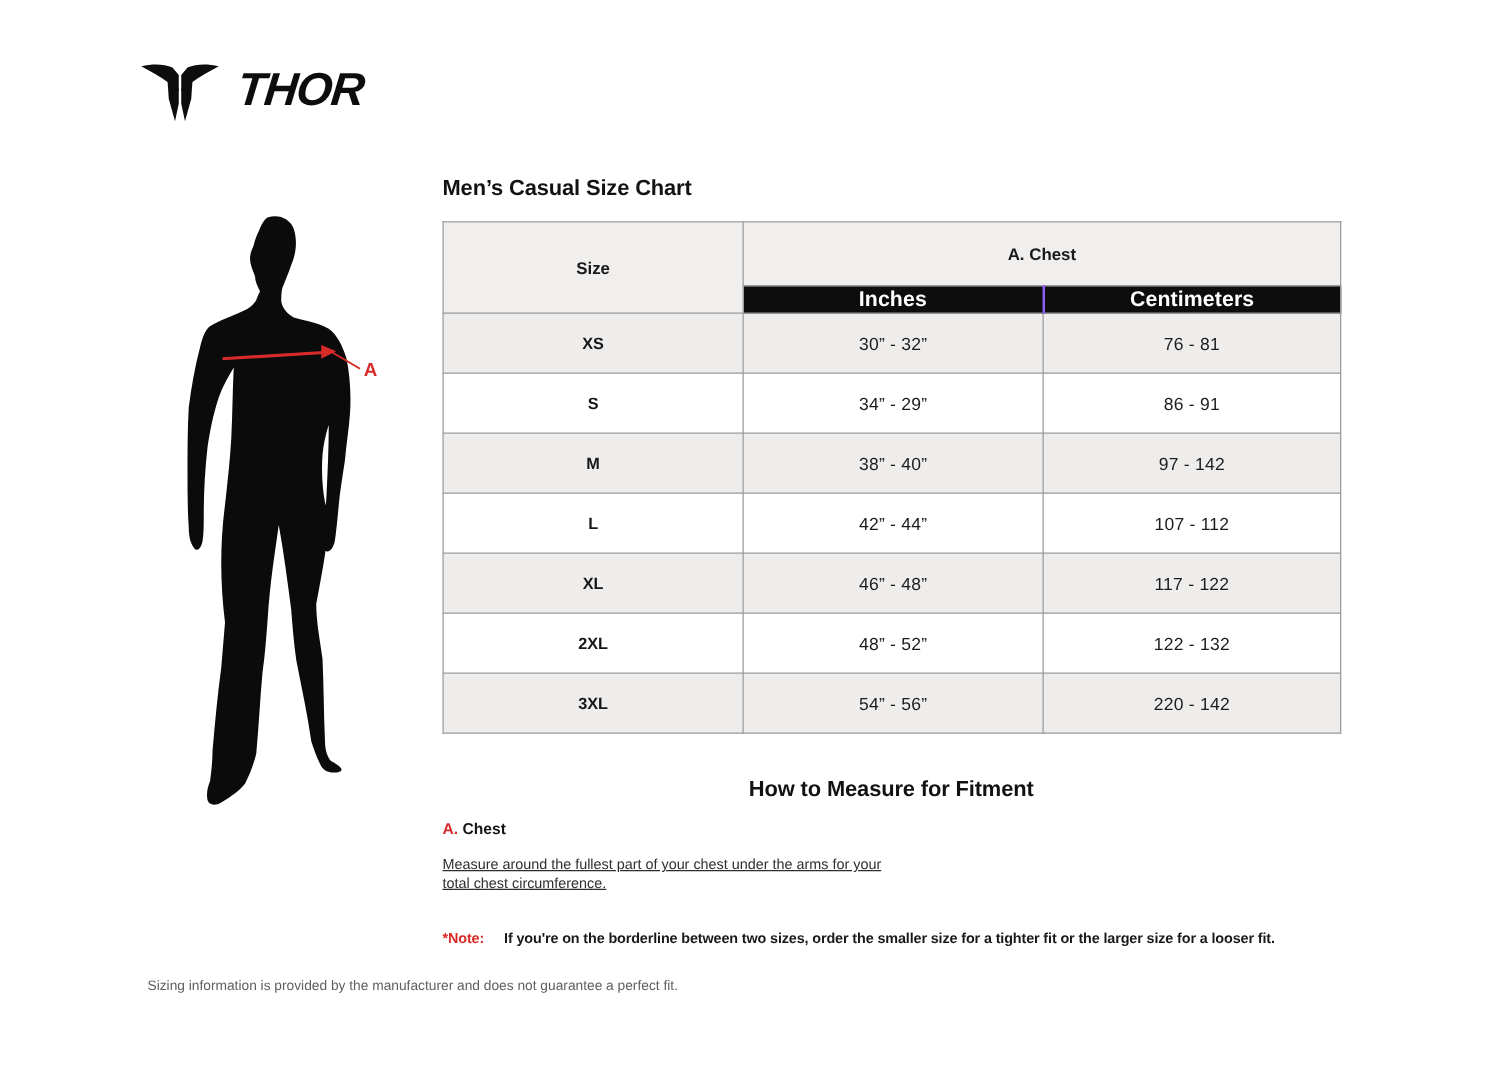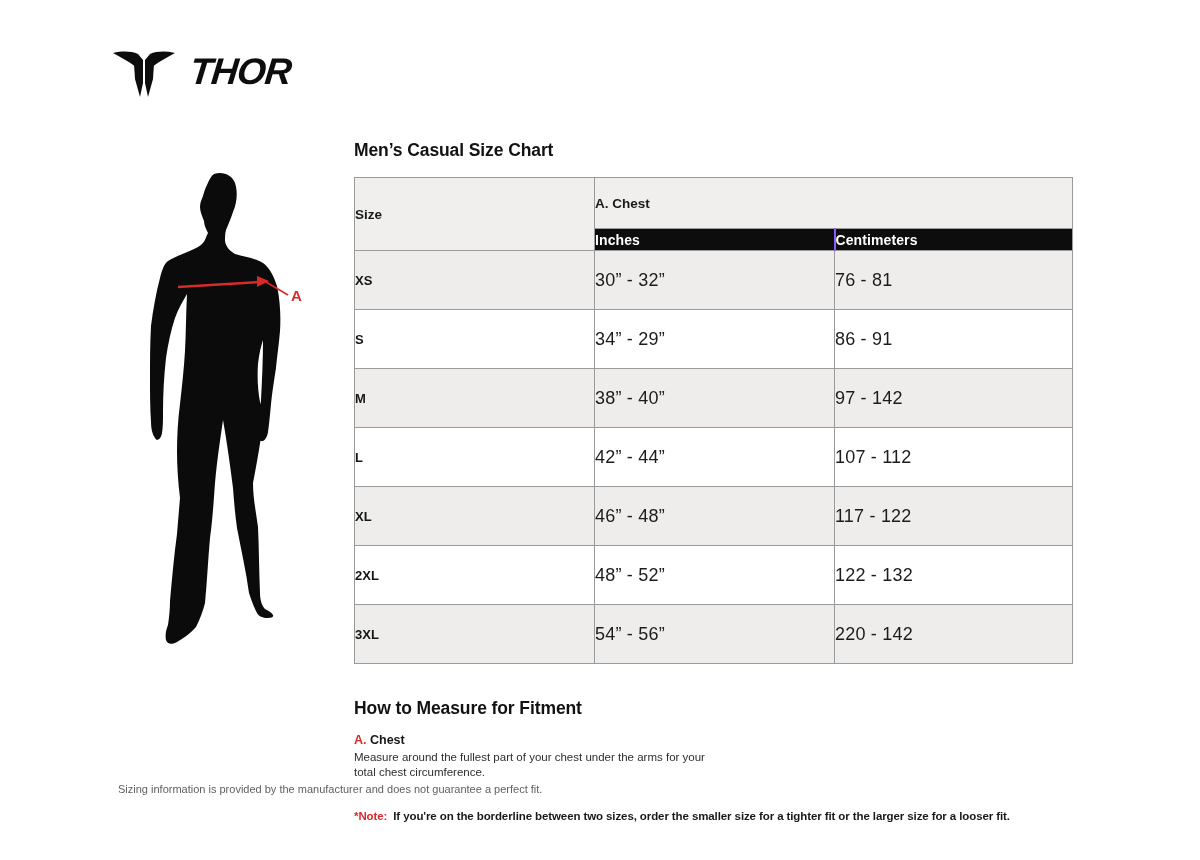--- a/index.html
+++ b/index.html
@@ -36,49 +36,49 @@
   .marker-label{font-family:"Liberation Sans",sans-serif;font-weight:700;font-size:15px;}
 
   
   .content{position:absolute;left:354px;top:140px;width:718px;}
   h1,h2{
     font-size:17.5px;line-height:20px;font-weight:700;color:#121212;letter-spacing:-0.1px;
   }
   table{
     width:718px;margin-top:17px;
     border-collapse:collapse;table-layout:fixed;
-    text-align:left;
+    text-align:center;
   }
   th,td{border:1px solid var(--table-border);vertical-align:middle;padding:0;}
   thead tr.group-row{height:51px;}
   thead tr.unit-row{height:22px;}
   .th-size,.th-group{
     background:var(--header-bg);
     font-size:13.5px;font-weight:700;color:#1a1a1a;
   }
   .th-unit{
     background:var(--bar-bg);color:#ffffff;
-    font-size:14px;font-weight:700;letter-spacing:0.1px;
+    font-size:17px;font-weight:700;letter-spacing:0.1px;
   }
   .th-unit + .th-unit{border-left:2px solid #8b5cf6;}
-  tbody tr{height:59px;background:#ffffff;}
+  tbody tr{height:48px;background:#ffffff;}
   tbody tr:nth-child(odd){background:var(--row-alt);}
   tbody th{font-size:13px;font-weight:700;color:#161616;}
-  tbody td{font-size:18px;font-weight:400;color:#1c1c1c;letter-spacing:0.2px;}
-
-  h2{margin-top:34px;}
+  tbody td{font-size:14px;font-weight:400;color:#1c1c1c;letter-spacing:0.2px;}
+
+  h2{margin-top:34px;text-align:center;}
   .measure-item{margin-top:15px;}
   .measure-label{font-size:12.5px;font-weight:700;color:#161616;}
   .red{color:var(--accent-red);}
   .measure-desc{
-    margin-top:3px;width:362px;
-    font-size:11.5px;line-height:15px;color:#2e2e2e;font-weight:400;
+    margin-top:15px;width:362px;
+    font-size:11.5px;line-height:15px;color:#2e2e2e;font-weight:400;text-decoration:underline;
   }
   .note{margin-top:30px;font-size:11.5px;font-weight:700;color:#191919;letter-spacing:-0.1px;}
-  .note .red{margin-right:6px;}
+  .note .red{margin-right:16px;}
 
   
   .disclaimer{
     position:absolute;left:118px;top:782px;
     font-size:11px;line-height:15px;color:#5f5f5f;
   }
 </style>
 </head>
 <body>
 

